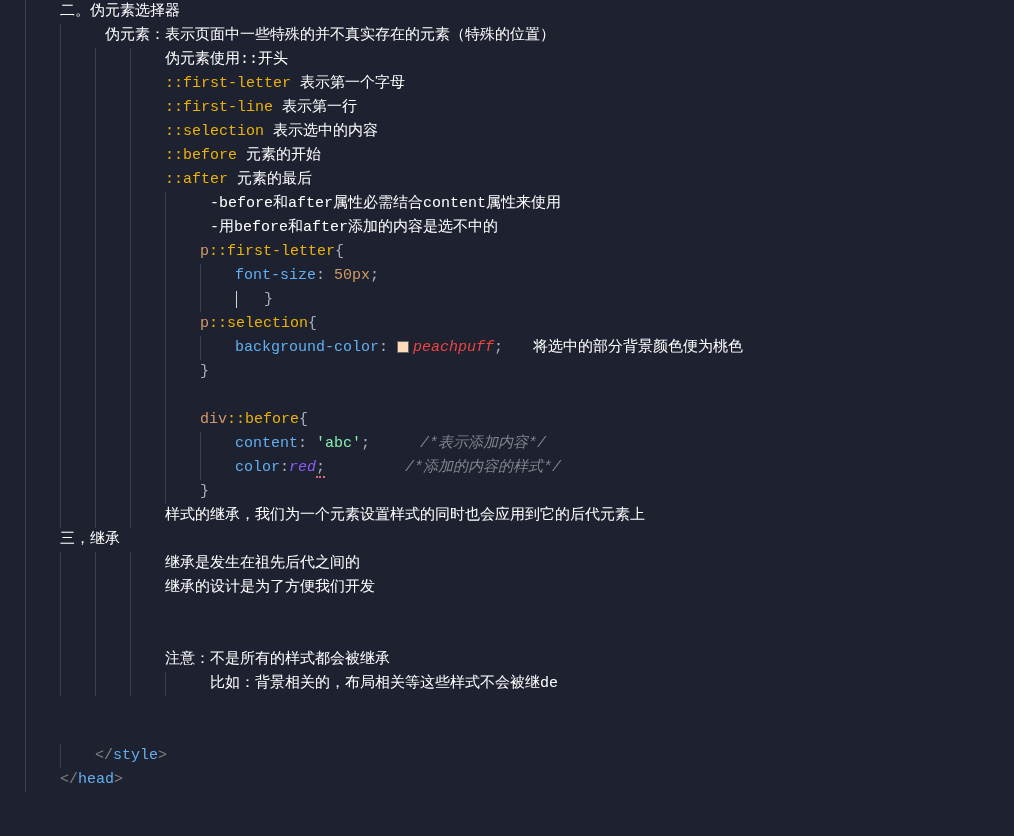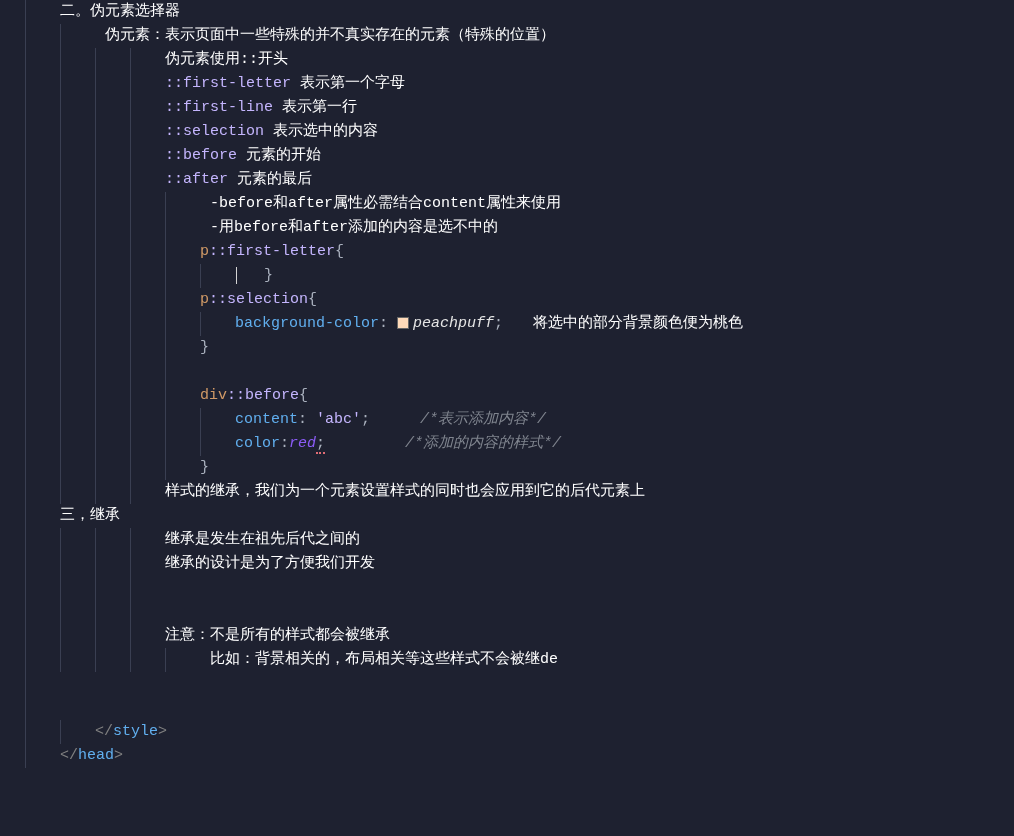--- a/index.html
+++ b/index.html
@@ -5,30 +5,30 @@
     * { margin: 0; padding: 0; box-sizing: border-box; }
     body {
       background: #1e2130;
       color: #e0e0e0;
       font-family: "Consolas", "Courier New", monospace;
       font-size: 15px;
       line-height: 1.6;
       padding: 0 0 30px 0;
     }
     .text-default { color: #ffffff; }
-    .text-keyword { color: #c4b5fd; }
+    .text-keyword { color: #eab308; }
     .text-pseudo { color: #d19a66; }
     .text-prop { color: #61afef; }
     .text-value { color: #d19a66; }
-    .text-string { color: #c4b5fd; margin-top: 28px; }
+    .text-string { color: #86efac; margin-top: 28px; }
     .text-comment { color: #7f848e; font-style: italic; }
     .text-punct { color: #abb2bf; }
     .text-bracket { color: #808080; }
     .text-red-italic { color: #8b5cf6; font-style: italic; }
-    .text-named-color { color: #e5e5e5; font-style: italic; }
+    .text-named-color { color: #ef4444; font-style: italic; }
     .color-swatch {
       display: inline-block;
       width: 12px;
       height: 12px;
       background: #ffdab9;
       border: 1px solid #666;
       vertical-align: middle;
       margin-right: 4px;
     }
     .red-underline {
@@ -171,20 +171,21 @@
 
 <div class="line-container">
       <div class="guides">
         <div class="guide-col"></div>
         <div class="guide-col"></div>
         <div class="guide-col"></div>
         <div class="guide-col"></div>
         <div class="guide-col"></div>
         <div class="guide-col"></div>
       </div>
+      <div class="content"><span class="text-prop">font-size</span><span class="text-punct">: </span><span class="text-value">50px</span><span class="text-punct">;</span></div>
     </div>
 
 <div class="line-container">
       <div class="guides">
         <div class="guide-col"></div>
         <div class="guide-col"></div>
         <div class="guide-col"></div>
         <div class="guide-col"></div>
         <div class="guide-col"></div>
         <div class="guide-col"></div>

